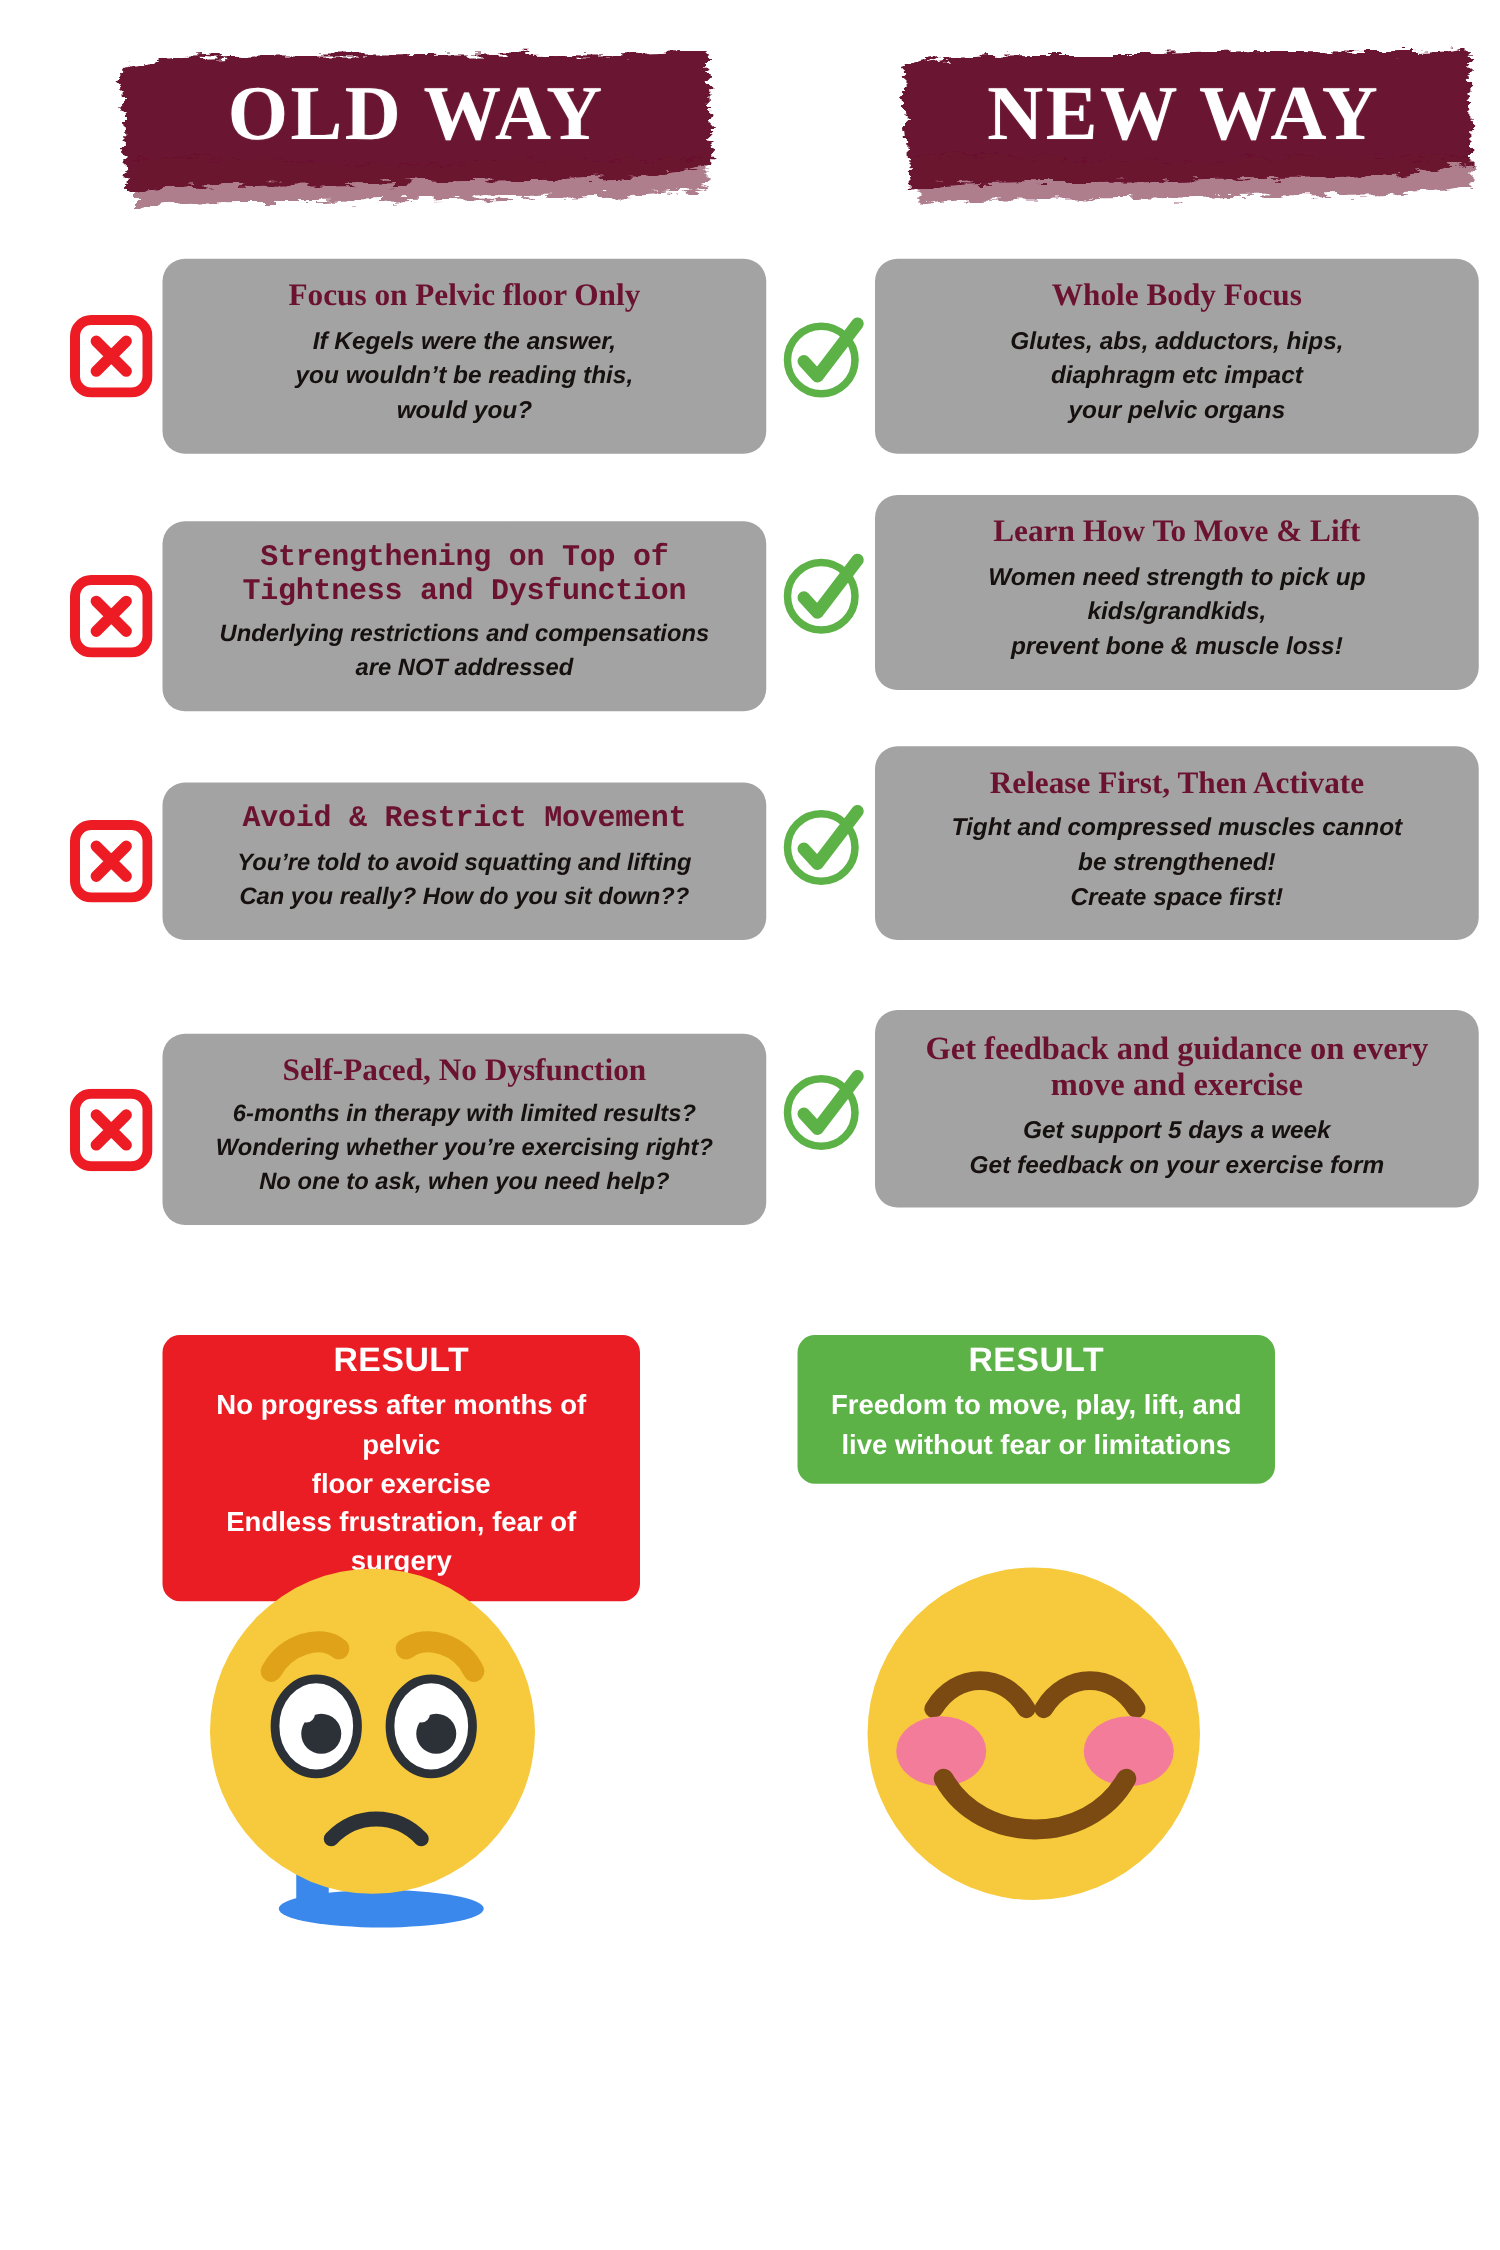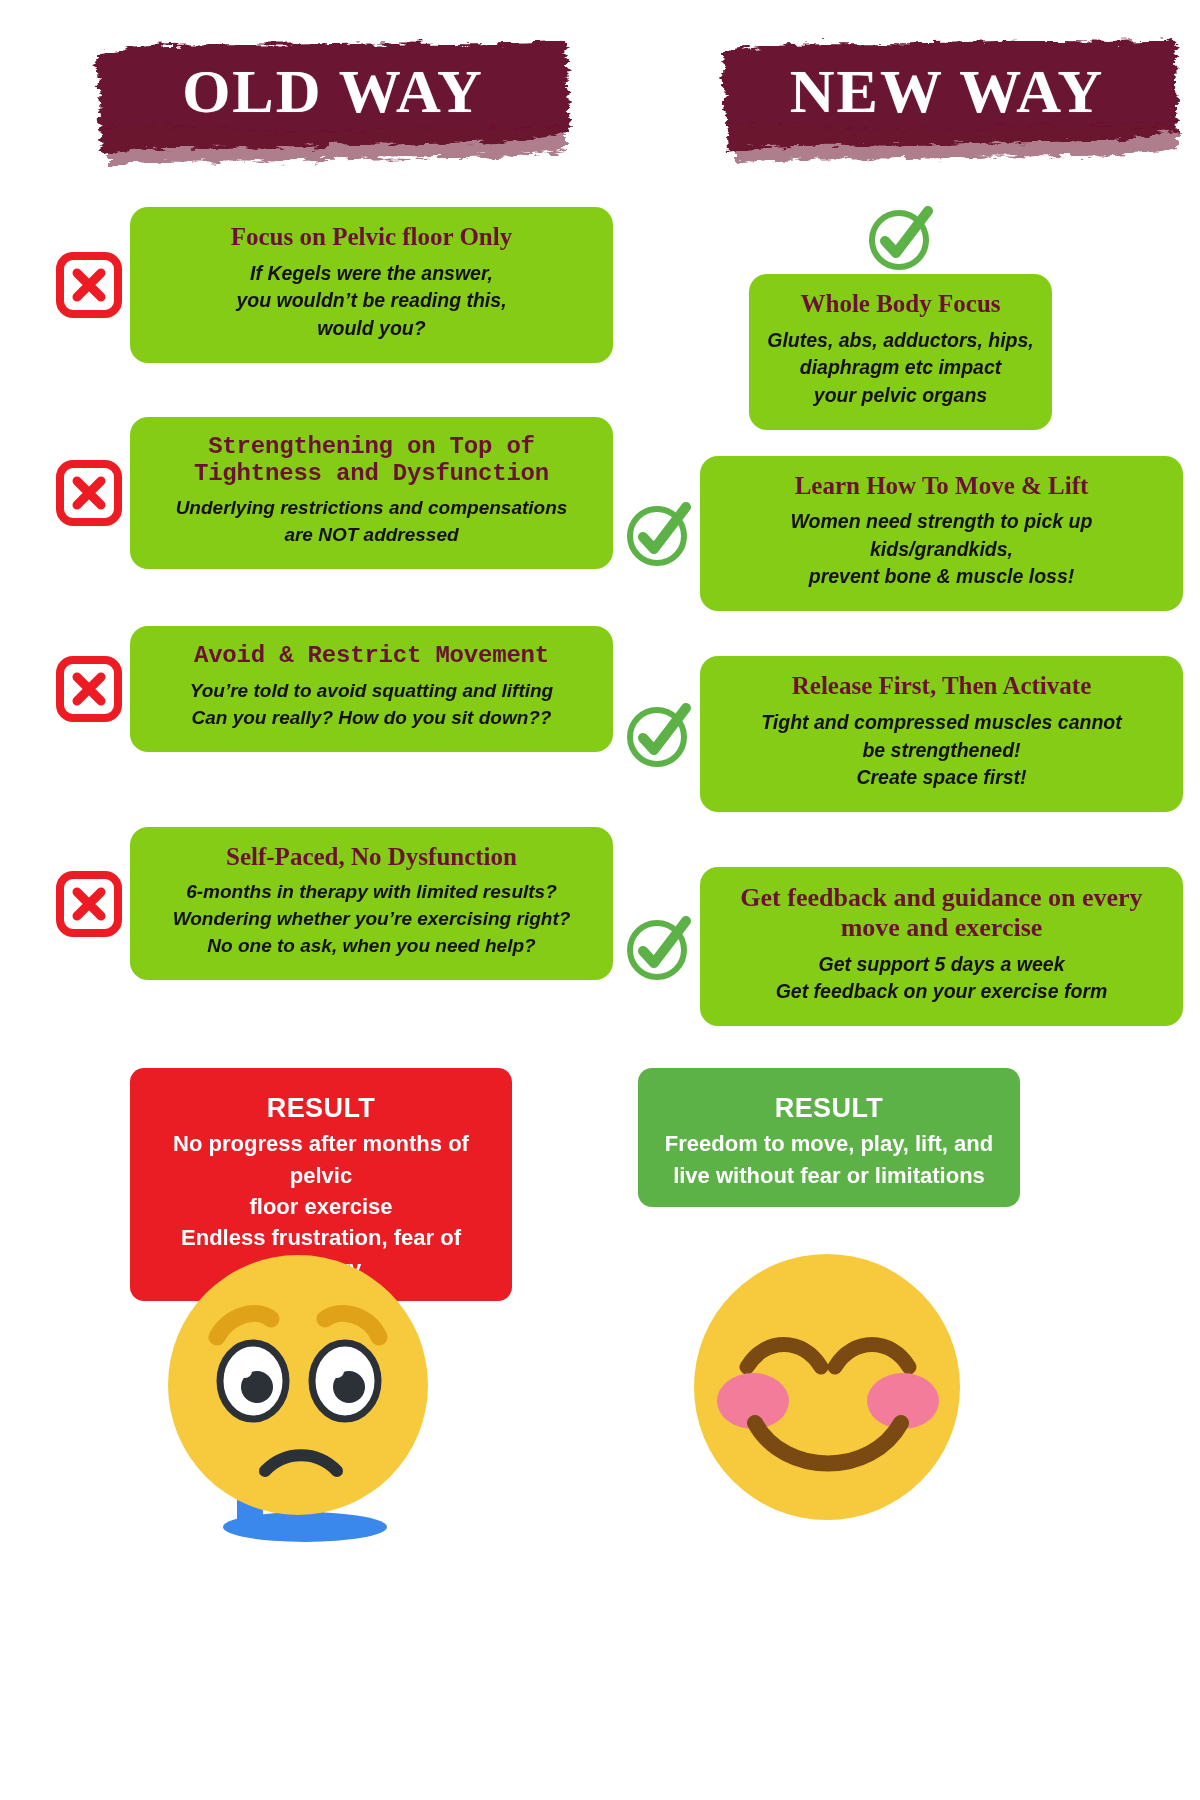--- a/index.html
+++ b/index.html
@@ -68,21 +68,21 @@
     flex: 0 0 auto;
     width: 82px;
     display: flex;
     align-items: center;
     justify-content: center;
   }
   .mark svg { display: block; }
 
   .card {
     flex: 1 1 auto;
-    background: #84cc16;
+    background: #a3a3a3;
     border-radius: 18px;
     padding: 16px 18px 20px 18px;
     text-align: center;
   }
   .card-title {
     color: #6b1230;
     margin-bottom: 8px;
     line-height: 1.14;
   }
   .card-title.serif {
@@ -111,21 +111,21 @@
     position: absolute;
     width: 1200px;
     top: 1068px;
     left: 0;
     height: 160px;
   }
   .result {
     position: absolute;
     top: 0;
     border-radius: 14px;
-    padding: 24px 16px 16px 16px;
+    padding: 4px 16px 16px 16px;
     text-align: center;
     color: #ffffff;
   }
   .result.left  { left: 90px;  width: 382px; background: #ea1d25; }
   .result.right { left: 598px; width: 382px; background: #5cb246; }
   .result-label {
     font-family: "Liberation Sans", sans-serif;
     font-weight: 700;
     font-size: 27px;
     letter-spacing: .4px;
@@ -256,21 +256,21 @@
           <div>6-months in therapy with limited results?</div>
           <div>Wondering whether you’re exercising right?</div>
           <div>No one to ask, when you need help?</div>
         </div>
       </div>
     </div>
   </div>
 
   <div class="col right">
 
-    <div class="row" style="min-height:170px;flex-direction:column;">
+    <div class="row" style="min-height:170px;">
       <div class="mark">
         <svg width="74" height="74" viewBox="0 0 74 74">
           <circle cx="35" cy="40" r="27" fill="none" stroke="#5cb246" stroke-width="6"></circle>
           <path d="M21 41 L32 53 L64 11" fill="none" stroke="#5cb246" stroke-width="10" stroke-linecap="round" stroke-linejoin="round"></path>
         </svg>
       </div>
       <div class="card">
         <div class="card-title serif">Whole Body Focus</div>
         <div class="card-body">
           <div>Glutes, abs, adductors, hips,</div>

